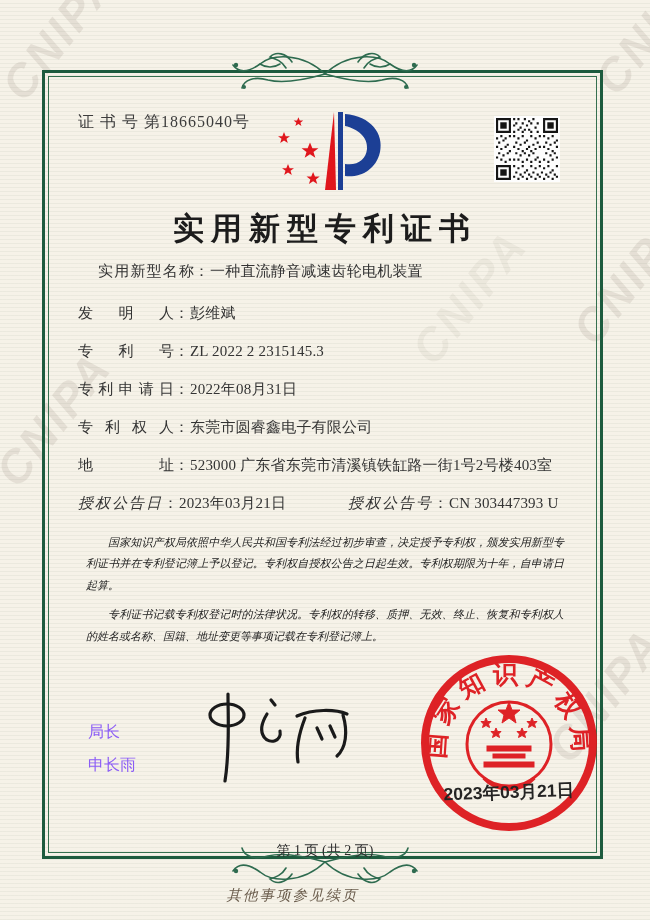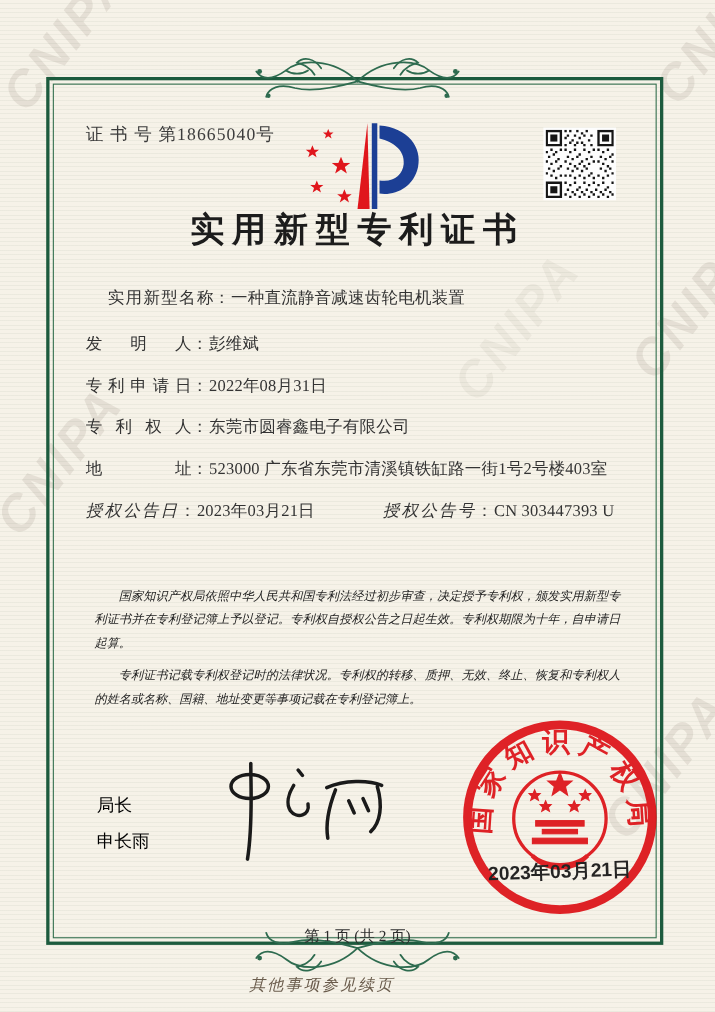--- a/index.html
+++ b/index.html
@@ -34,38 +34,38 @@
   .ornament{position:absolute;left:230px;width:190px;height:46px;}
   .ornament.top{top:48px;}
   .ornament.bottom{top:842px;transform:scale(1,-1);}
   .cert-no{
     position:absolute;left:78px;top:112px;font-size:16px;color:#3c3c3c;
     letter-spacing:1px;
   }
   .logo{position:absolute;left:268px;top:106px;}
   .qr{position:absolute;left:494px;top:116px;width:62px;height:62px;background:#fdfdfd;padding:2px;}
   .title{
-    position:absolute;left:0;top:188px;width:650px;text-align:center;
+    position:absolute;left:0;top:208px;width:650px;text-align:center;
     font-size:31px;font-weight:bold;color:#1c1c1c;letter-spacing:7px;
   }
   .fields{position:absolute;left:78px;top:260px;width:500px;font-size:15px;color:#333;}
   .frow{height:38px;line-height:22px;position:relative;white-space:nowrap;}
   .frow.first{height:42px;margin-left:20px;}
   .f-label{display:inline-block;width:96px;text-align:justify;text-align-last:justify;vertical-align:top;}
   .f-colon{display:inline-block;width:16px;vertical-align:top;}
   .f-value{display:inline-block;vertical-align:top;letter-spacing:0.2px;}
   .grant-col2{position:absolute;left:270px;top:0;}
   .grant-label{display:inline-block;letter-spacing:2px;font-style:italic;}
   .paras{
     position:absolute;left:86px;top:532px;width:478px;
     font-size:11px;line-height:1.95;color:#222;text-align:justify;
     font-style:italic;
   }
   .paras p{margin:0 0 8px 0;text-indent:2em;}
-  .commissioner{position:absolute;left:88px;top:722px;font-size:16px;color:#000000;
+  .commissioner{position:absolute;left:88px;top:722px;font-size:16px;color:#8b5cf6;
     font-family:"Liberation Sans","DejaVu Sans",sans-serif;}
   .commissioner .c-title{margin-bottom:12px;}
   .signature{position:absolute;left:185px;top:688px;}
   .seal{position:absolute;left:418px;top:652px;}
   .page-info{
     position:absolute;left:0;top:842px;width:650px;text-align:center;
     font-size:14px;color:#2c2c2c;
   }
   .footer-note{
     position:absolute;left:0;top:886px;width:585px;text-align:center;
@@ -151,20 +151,23 @@
 </svg>
 
 <div class="title">实用新型专利证书</div>
 
 <div class="fields">
   <div class="frow first">
     <span class="f-label">实用新型名称</span><span class="f-colon">：</span><span class="f-value">一种直流静音减速齿轮电机装置</span>
   </div>
   <div class="frow">
     <span class="f-label">发明人</span><span class="f-colon">：</span><span class="f-value">彭维斌</span>
+  </div>
+  <div class="frow">
+    <span class="f-label">专利号</span><span class="f-colon">：</span><span class="f-value">ZL 2022 2 2315145.3</span>
   </div>
   <div class="frow">
     <span class="f-label">专利申请日</span><span class="f-colon">：</span><span class="f-value">2022年08月31日</span>
   </div>
   <div class="frow">
     <span class="f-label">专利权人</span><span class="f-colon">：</span><span class="f-value">东莞市圆睿鑫电子有限公司</span>
   </div>
   <div class="frow">
     <span class="f-label">地址</span><span class="f-colon">：</span><span class="f-value">523000 广东省东莞市清溪镇铁缸路一街1号2号楼403室</span>
   </div>

